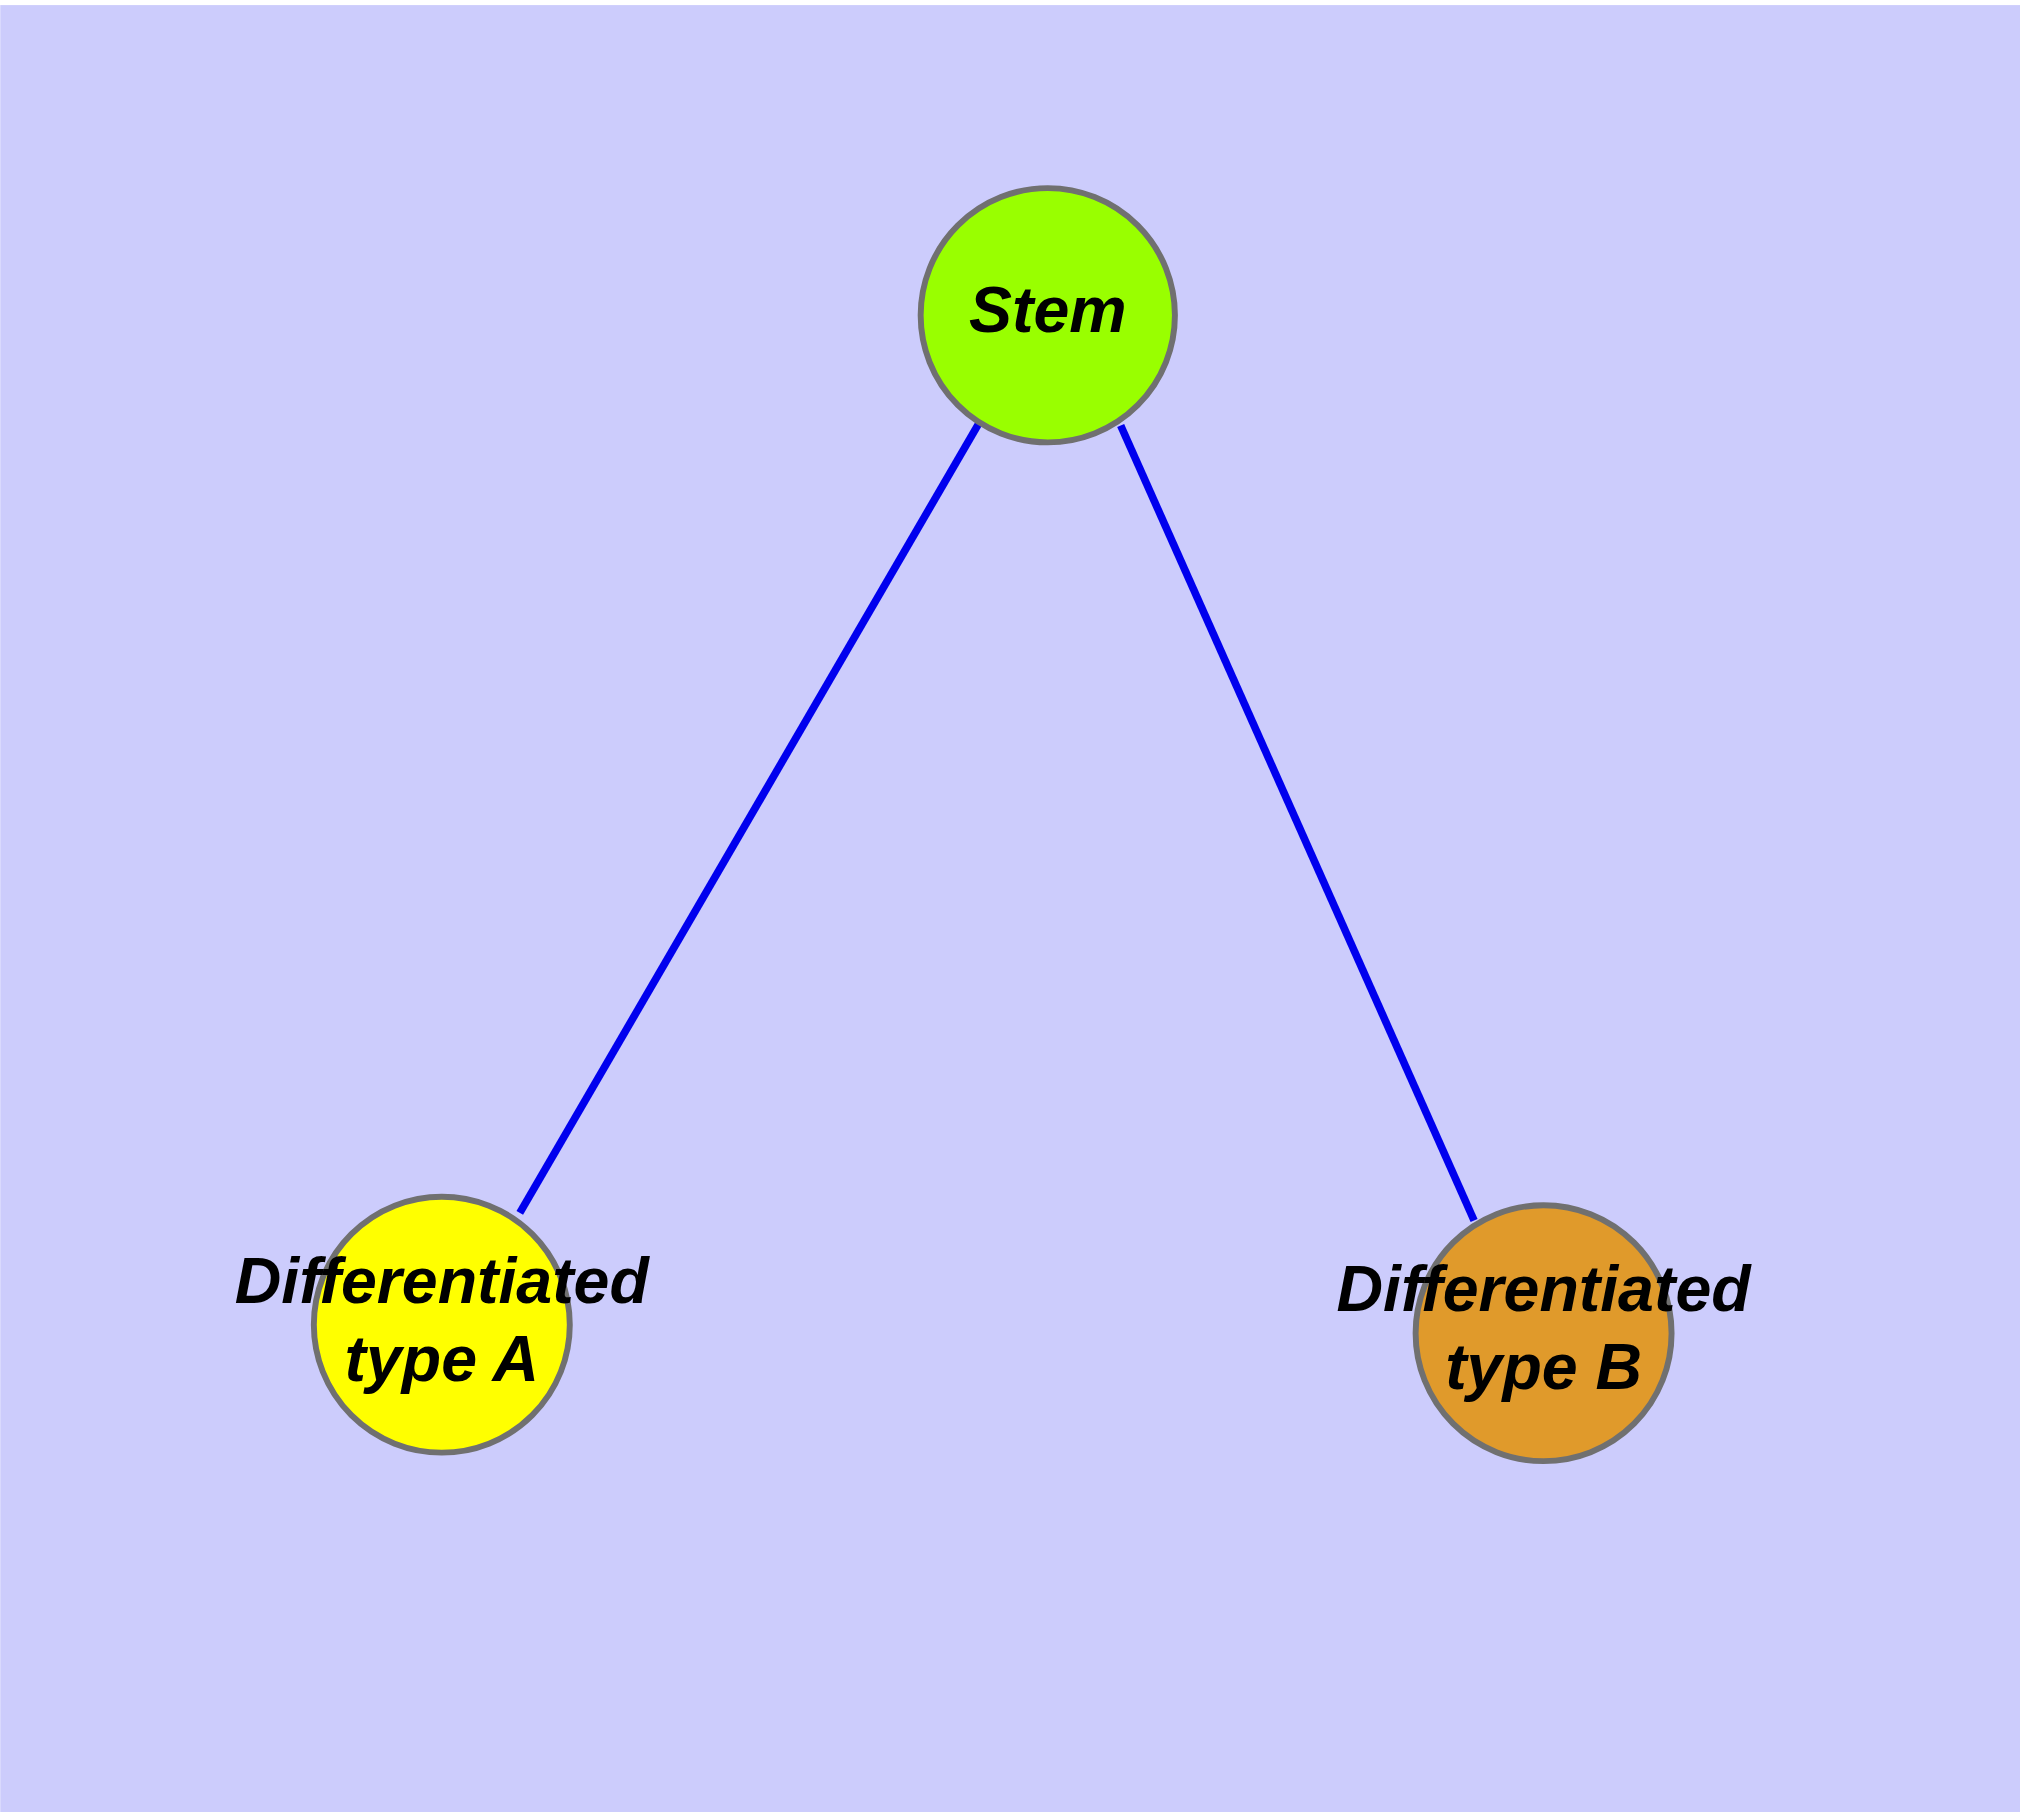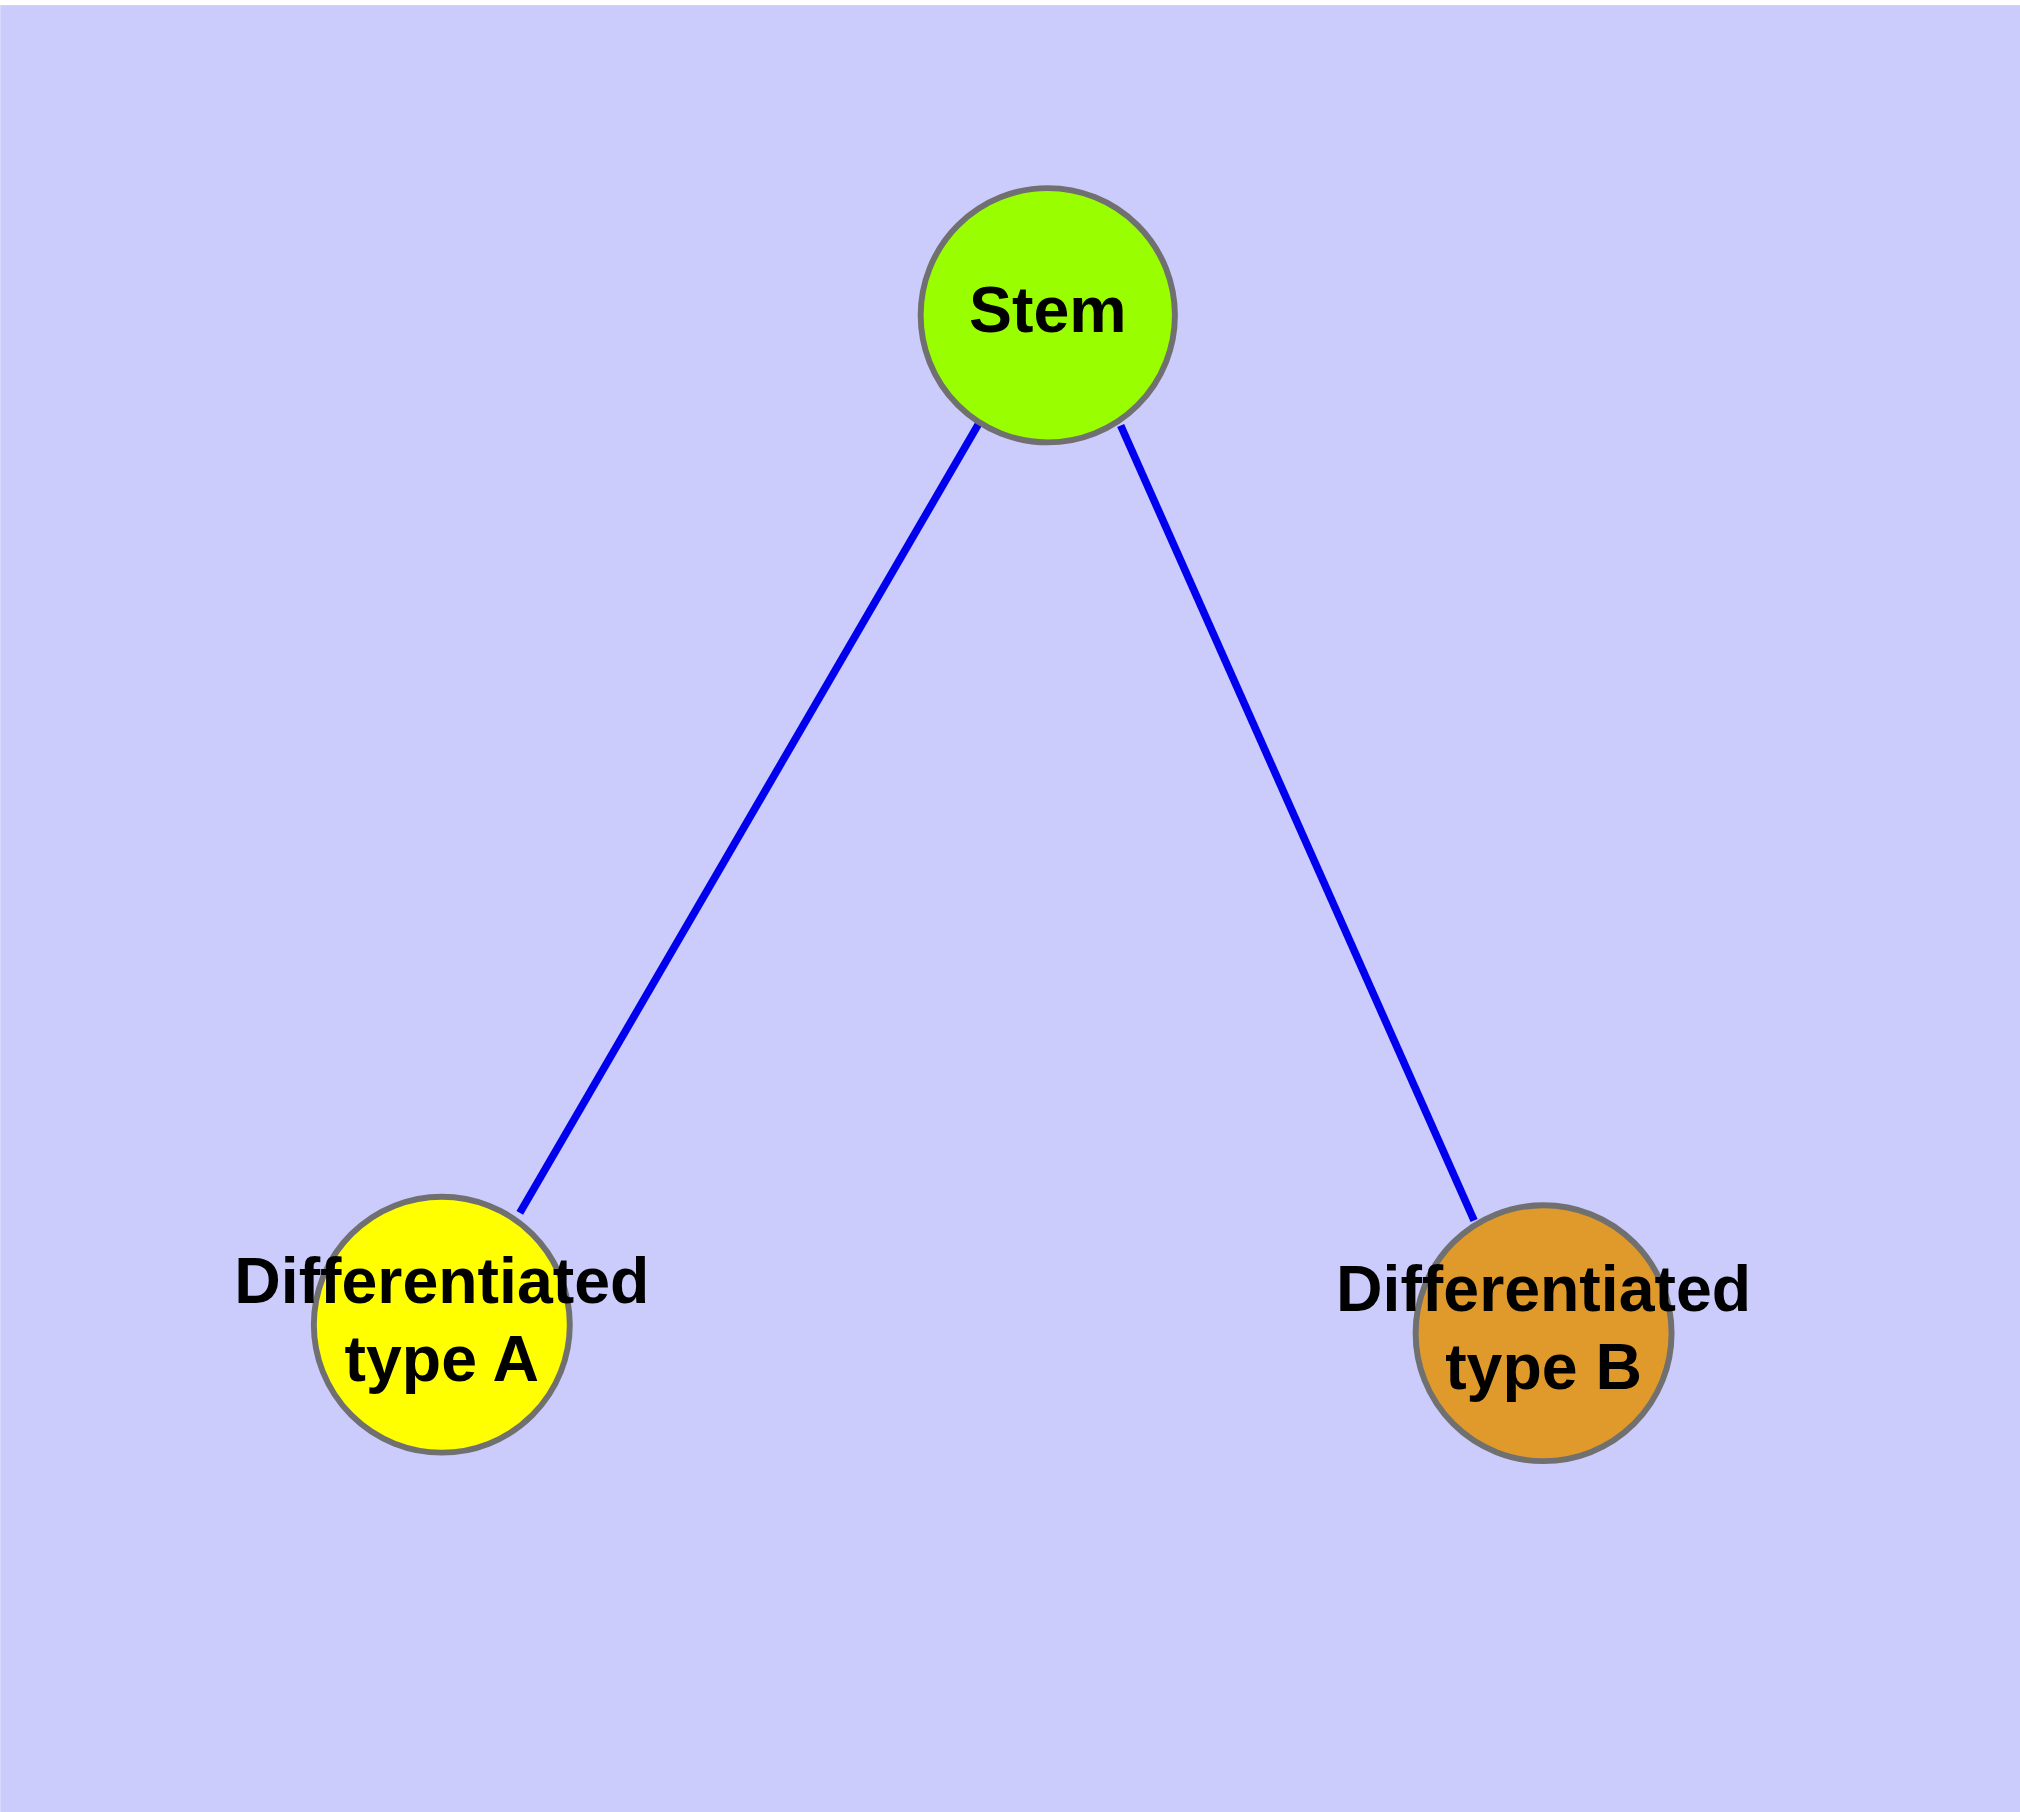--- a/index.html
+++ b/index.html
@@ -8,20 +8,21 @@
     padding: 0;
     background: #ffffff;
   }
   #canvas-root {
     position: relative;
     width: 2021px;
     height: 1812px;
     overflow: hidden;
     background: #ffffff;
     font-family: "Liberation Sans", sans-serif;
+    font-style: italic;
   }
   #graph-svg {
     display: block;
     width: 2021px;
     height: 1812px;
   }
   .node-label {
     font-family: "Liberation Sans", sans-serif;
     font-weight: bold;
     fill: #000000;

